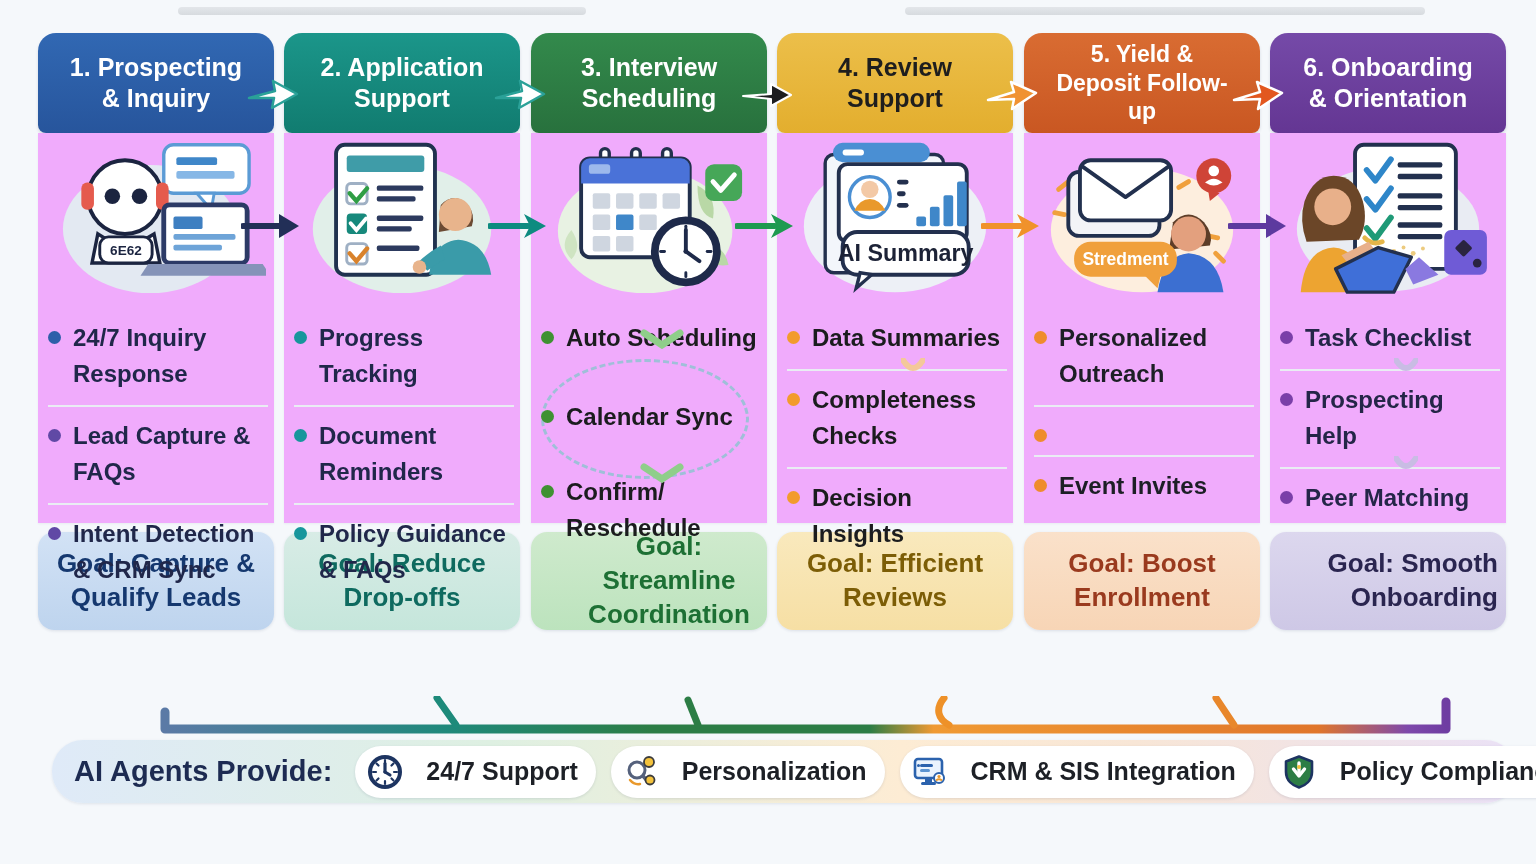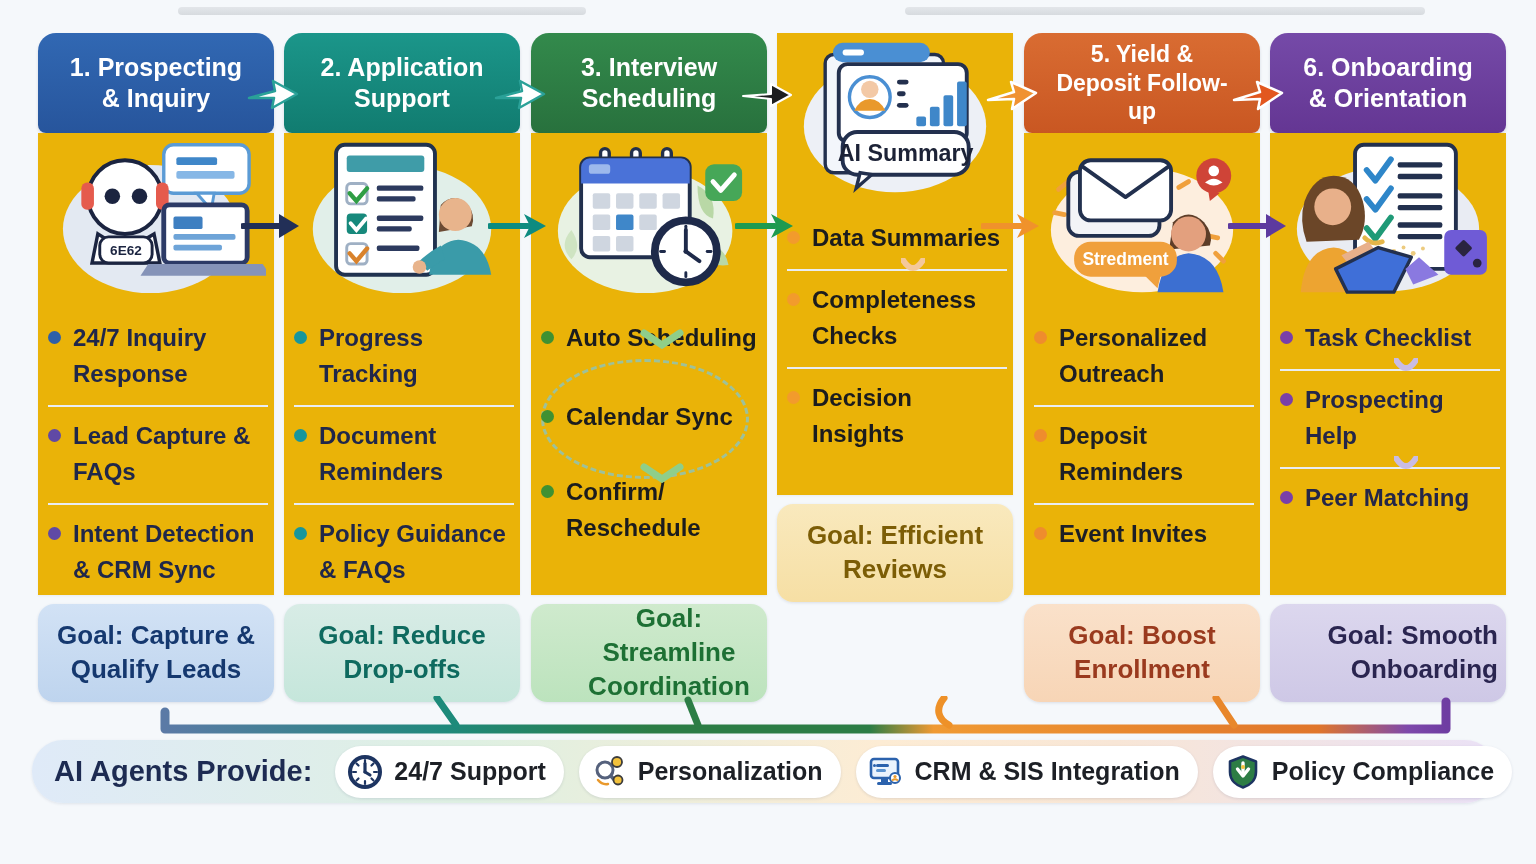--- a/index.html
+++ b/index.html
@@ -15,21 +15,21 @@
   .hdr{height:100px;border-radius:18px 18px 8px 8px;display:flex;align-items:center;justify-content:center;text-align:center;color:#fff;font-weight:700;font-size:25px;line-height:1.25;padding:0 24px;box-shadow:0 2px 3px rgba(25,40,80,.15);}
   .hdr .ttl{max-width:212px;display:inline-block;}
   .h1{background:linear-gradient(180deg,#34championnat68b3,#2b5ea7);background:linear-gradient(180deg,#3168b3,#27559c);}
   .h2{background:linear-gradient(180deg,#1b968a,#117c70);}
   .h3{background:linear-gradient(180deg,#338a4c,#28713d);}
   .h4{background:linear-gradient(180deg,#ecbf4a,#e3ae2e);color:#1e1e1e;}
   .h5{background:linear-gradient(180deg,#d96c32,#c95722);font-size:23px;}
   .h5 .ttl{max-width:230px;}
   .h6{background:linear-gradient(180deg,#754aa8,#643693);}
 
-  .body{background:#eab308;height:462px;position:relative;box-shadow:0 1px 2px rgba(30,50,90,.06);}
+  .body{background:#f0abfc;height:390px;position:relative;box-shadow:0 1px 2px rgba(30,50,90,.06);}
   .illus{height:168px;display:flex;justify-content:center;align-items:flex-start;padding-top:4px;}
   svg.illu{width:220px;height:160px;}
 
   .bullets{list-style:none;margin:4px 0 0;padding:0 6px 0 10px;position:relative;z-index:2;}
   .bullets li{display:flex;gap:12px;padding:11px 0 13px;position:relative;}
   .bullets li:not(:last-child){border-bottom:2px solid #e9edf3;}
   .b3 li{border-bottom:none !important;}
   .dot{width:13px;height:13px;border-radius:50%;margin-top:11px;flex:none;}
   .btxt{font-size:24px;font-weight:600;line-height:1.5;}
   .b1 .btxt,.b2 .btxt{color:#20274a}
@@ -58,23 +58,23 @@
   .g6{background:linear-gradient(180deg,#dcd7ee,#cec8e6);color:#2a2550;text-align:right;}
 
   .harrow,.marrow{position:absolute;z-index:6;}
   .harrow{top:72px;}
   .marrow{top:206px;}
   #ha1{left:247px}#ha2{left:494px}#ha3{left:741px}#ha4{left:986px}#ha5{left:1232px}
   #ma1{left:241px}#ma2{left:488px}#ma3{left:735px}#ma4{left:981px}#ma5{left:1228px}
 
   #goal-connector{position:absolute;left:0;top:696px;width:1536px;height:48px;}
 
-  .footer{position:absolute;left:32px;top:740px;width:1464px;height:63px;border-radius:31px;display:flex;align-items:center;gap:15px;padding:0 22px;box-sizing:border-box;background:linear-gradient(90deg,#dfeaf8 0%,#def0e2 30%,#fdecd4 58%,#f8e6d6 74%,#eae1f6 100%);box-shadow:0 1px 3px rgba(30,50,90,.10);}
+  .footer{position:absolute;left:52px;top:740px;width:1464px;height:63px;border-radius:31px;display:flex;align-items:center;gap:15px;padding:0 22px;box-sizing:border-box;background:linear-gradient(90deg,#dfeaf8 0%,#def0e2 30%,#fdecd4 58%,#f8e6d6 74%,#eae1f6 100%);box-shadow:0 1px 3px rgba(30,50,90,.10);}
   .footer-label{font-size:29px;font-weight:700;color:#1d2b52;margin-right:8px;white-space:nowrap;}
-  .pill{background:#ffffff;border-radius:999px;height:52px;display:flex;align-items:center;gap:11px;padding:0 18px 0 12px;box-shadow:0 1px 3px rgba(30,50,90,.12);white-space:nowrap;}
+  .pill{background:#ffffff;border-radius:999px;height:52px;display:flex;align-items:center;gap:23px;padding:0 18px 0 12px;box-shadow:0 1px 3px rgba(30,50,90,.12);white-space:nowrap;}
   .pill-label{font-size:25px;font-weight:600;color:#1d2026;}
   .picon{width:36px;height:36px;flex:none;}
 </style>
 </head>
 <body>
 
 <div class="deco-bar" id="deco1"></div>
 <div class="deco-bar" id="deco2"></div>
 
 <section class="col" id="col1">
@@ -239,20 +239,23 @@
           <span class="btxt">Confirm/ Reschedule</span>
         </li>
     </ul>
   </div>
   <div class="goal g3">
       <span>Goal: Streamline Coordination</span>
     </div>
 </section>
 
 <section class="col" id="col4">
+  <header class="hdr h4">
+    <span class="ttl">4. Review Support</span>
+  </header>
   <div class="body">
     <div class="illus">
       <svg class="illu" viewBox="0 0 220 165">
         <ellipse cx="110" cy="92" rx="94" ry="68" fill="#edf0f6"></ellipse>
         <rect x="38" y="18" width="122" height="122" rx="9" fill="#f3f6fb" stroke="#23304e" stroke-width="3.5"></rect>
         <rect x="46" y="6" width="100" height="20" rx="10" fill="#4a8fd3"></rect>
         <rect x="56" y="13" width="22" height="6" rx="3" fill="#ffffff"></rect>
         <path d="M138 118 l22 22 h-22 z" fill="#e8a33c" stroke="#23304e" stroke-width="3"></path>
         <rect x="52" y="28" width="132" height="80" rx="9" fill="#ffffff" stroke="#23304e" stroke-width="4"></rect>
         <circle cx="84" cy="62" r="21" fill="none" stroke="#4a8fd3" stroke-width="3.5"></circle>
@@ -325,21 +328,20 @@
         <text x="93" y="132" text-anchor="middle" font-size="18" font-weight="bold" fill="#ffffff">Stredment</text>
       </svg>
     </div>
     <ul class="bullets b5">
       <li>
           <span class="dot"></span>
           <span class="btxt">Personalized Outreach</span>
         </li>
       <li>
           <span class="dot"></span>
-          <span class="btxt">Deposit Reminders</span>
         </li>
       <li>
           <span class="dot"></span>
           <span class="btxt">Event Invites</span>
         </li>
     </ul>
   </div>
   <div class="goal g5">
       <span>Goal: Boost Enrollment</span>
     </div>

